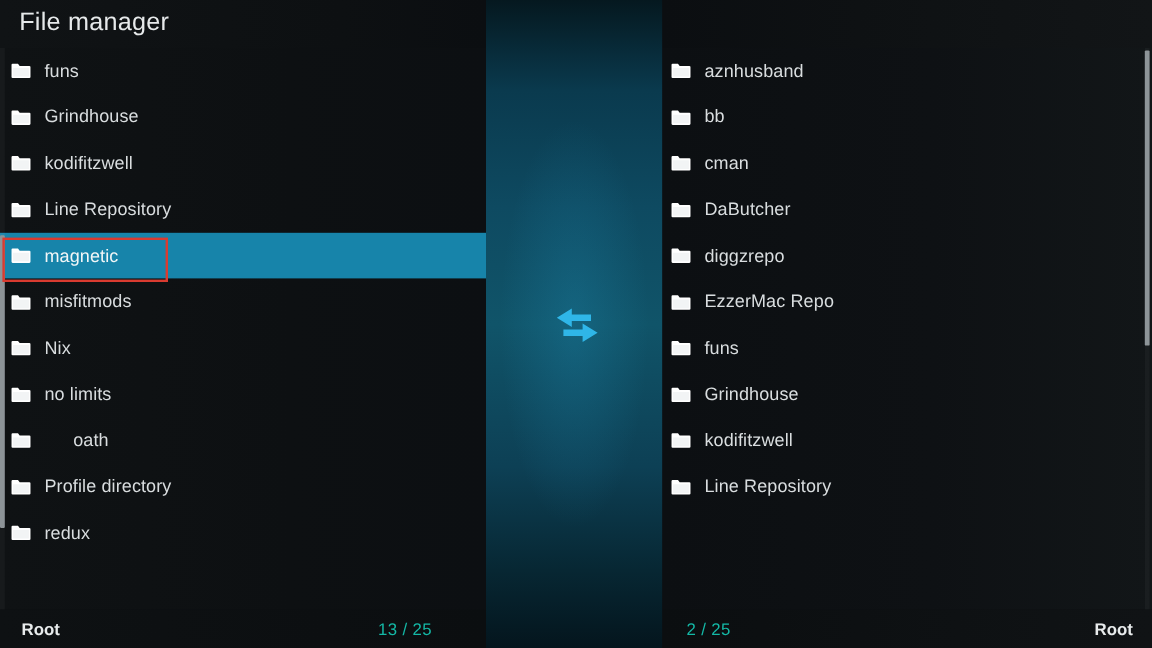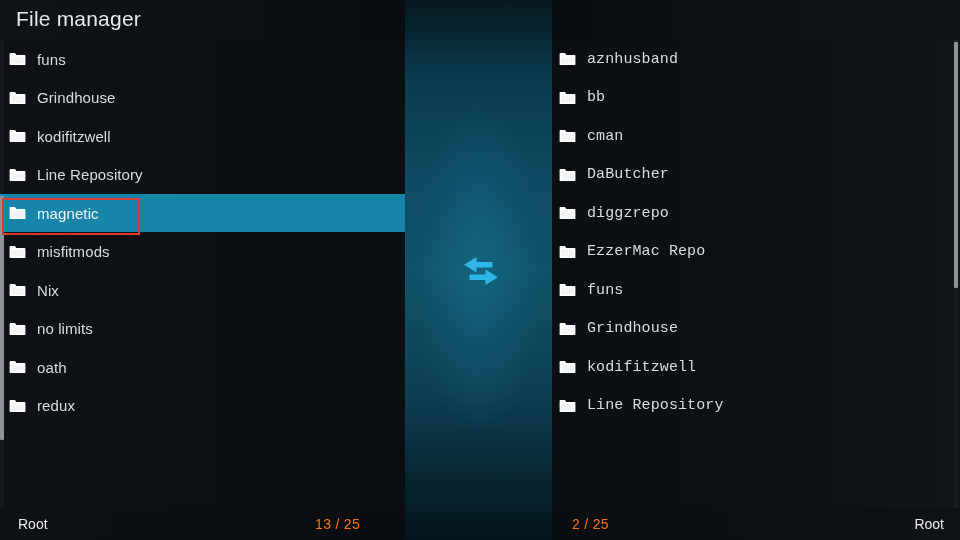--- a/index.html
+++ b/index.html
@@ -84,21 +84,20 @@
     overflow: hidden;
     z-index: 4;
   }
   .panel-left {
     left: 0; width: 405px;
     background: linear-gradient(to right, #0f1214 0%, #0d1012 60%, #0c0f12 100%);
   }
   .panel-right {
     left: 552px; width: 408px;
     background: linear-gradient(to right, #0c0f12 0%, #0e1114 55%, #121618 100%);
-    font-family: Liberation Mono, monospace;
   }
 
   .list {
     position: absolute;
     left: 0; top: 0; right: 0;
   }
   .row {
     position: relative;
     height: 38.5px;
     display: flex;
@@ -169,22 +168,22 @@
   .bb-right {
     position: absolute; left: 552px; top: 0; width: 408px; height: 32px;
     background: linear-gradient(to right, #0b0e10 0%, #101315 100%);
   }
   .bb-text {
     position: absolute;
     font-size: 14px;
     color: #e8ebec;
     line-height: 32px;
   }
-  .bb-bold { font-weight: 400; }
-  .bb-count { font-weight: 400; color: #f97316; letter-spacing: 0.3px; }
+  .bb-bold { font-weight: 700; }
+  .bb-count { font-weight: 400; color: #14b8a6; letter-spacing: 0.3px; }
 
   
   .annot-box {
     position: absolute;
     left: 2px; top: 198px;
     width: 138px; height: 37px;
     border: 2px solid #d93b30;
     box-sizing: border-box;
     z-index: 9;
     pointer-events: none;
@@ -279,21 +278,30 @@
           </span>
           <span class="row-label" style="position: relative; z-index: 5;">no limits</span>
         </div>
         <div class="row">
           <span class="folder-ico" style="position: relative; z-index: 5;">
             <svg width="17" height="14" viewBox="0 0 17 14" xmlns="http://www.w3.org/2000/svg">
               <path d="M0.6 2.0 A0.9 0.9 0 0 1 1.5 1.1 L6.0 1.1 L7.4 2.9 L15.5 2.9 A0.9 0.9 0 0 1 16.4 3.8 L16.4 12.2 A0.9 0.9 0 0 1 15.5 13.1 L1.5 13.1 A0.9 0.9 0 0 1 0.6 12.2 Z" fill="#ffffff"></path>
               <path d="M1.9 4.6 L15.1 4.6 L15.1 11.8 L1.9 11.8 Z" fill="#f2f4f5"></path>
             </svg>
           </span>
-          <span class="row-label" style="position: relative; z-index: 5;">oath</span>
+          <span class="row-label" style="position: relative; z-index: 5; margin-left: 24px;">oath</span>
+        </div>
+        <div class="row">
+          <span class="folder-ico" style="position: relative; z-index: 5;">
+            <svg width="17" height="14" viewBox="0 0 17 14" xmlns="http://www.w3.org/2000/svg">
+              <path d="M0.6 2.0 A0.9 0.9 0 0 1 1.5 1.1 L6.0 1.1 L7.4 2.9 L15.5 2.9 A0.9 0.9 0 0 1 16.4 3.8 L16.4 12.2 A0.9 0.9 0 0 1 15.5 13.1 L1.5 13.1 A0.9 0.9 0 0 1 0.6 12.2 Z" fill="#ffffff"></path>
+              <path d="M1.9 4.6 L15.1 4.6 L15.1 11.8 L1.9 11.8 Z" fill="#f2f4f5"></path>
+            </svg>
+          </span>
+          <span class="row-label" style="position: relative; z-index: 5;">Profile directory</span>
         </div>
         <div class="row">
           <span class="folder-ico" style="position: relative; z-index: 5;">
             <svg width="17" height="14" viewBox="0 0 17 14" xmlns="http://www.w3.org/2000/svg">
               <path d="M0.6 2.0 A0.9 0.9 0 0 1 1.5 1.1 L6.0 1.1 L7.4 2.9 L15.5 2.9 A0.9 0.9 0 0 1 16.4 3.8 L16.4 12.2 A0.9 0.9 0 0 1 15.5 13.1 L1.5 13.1 A0.9 0.9 0 0 1 0.6 12.2 Z" fill="#ffffff"></path>
               <path d="M1.9 4.6 L15.1 4.6 L15.1 11.8 L1.9 11.8 Z" fill="#f2f4f5"></path>
             </svg>
           </span>
           <span class="row-label" style="position: relative; z-index: 5;">redux</span>
         </div>

